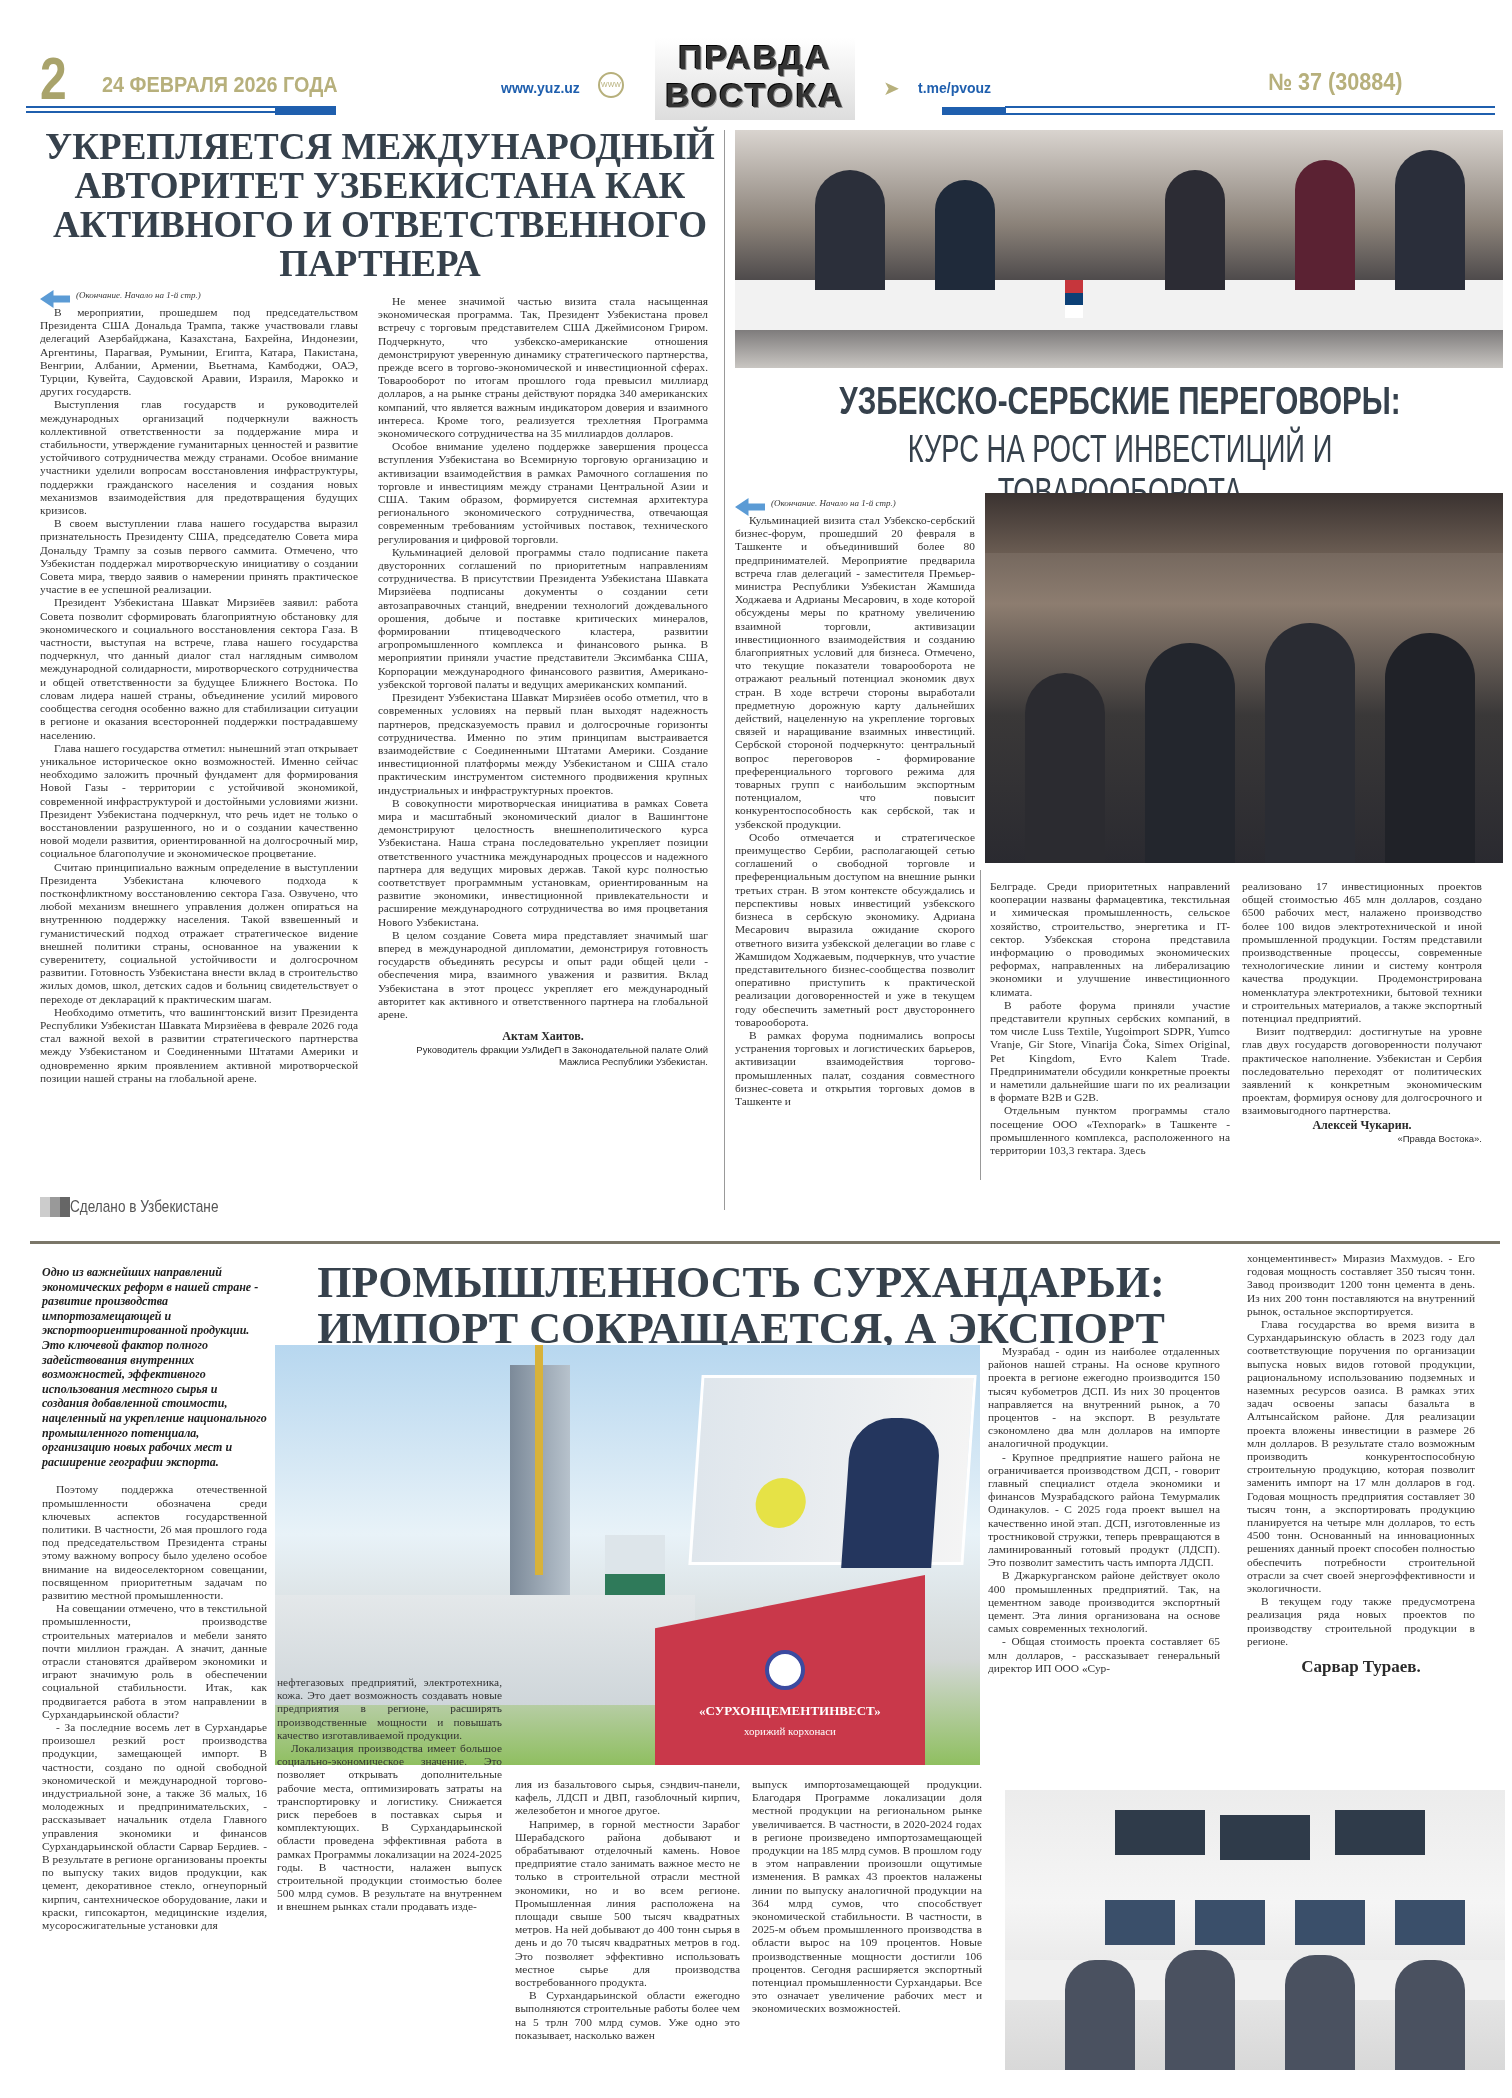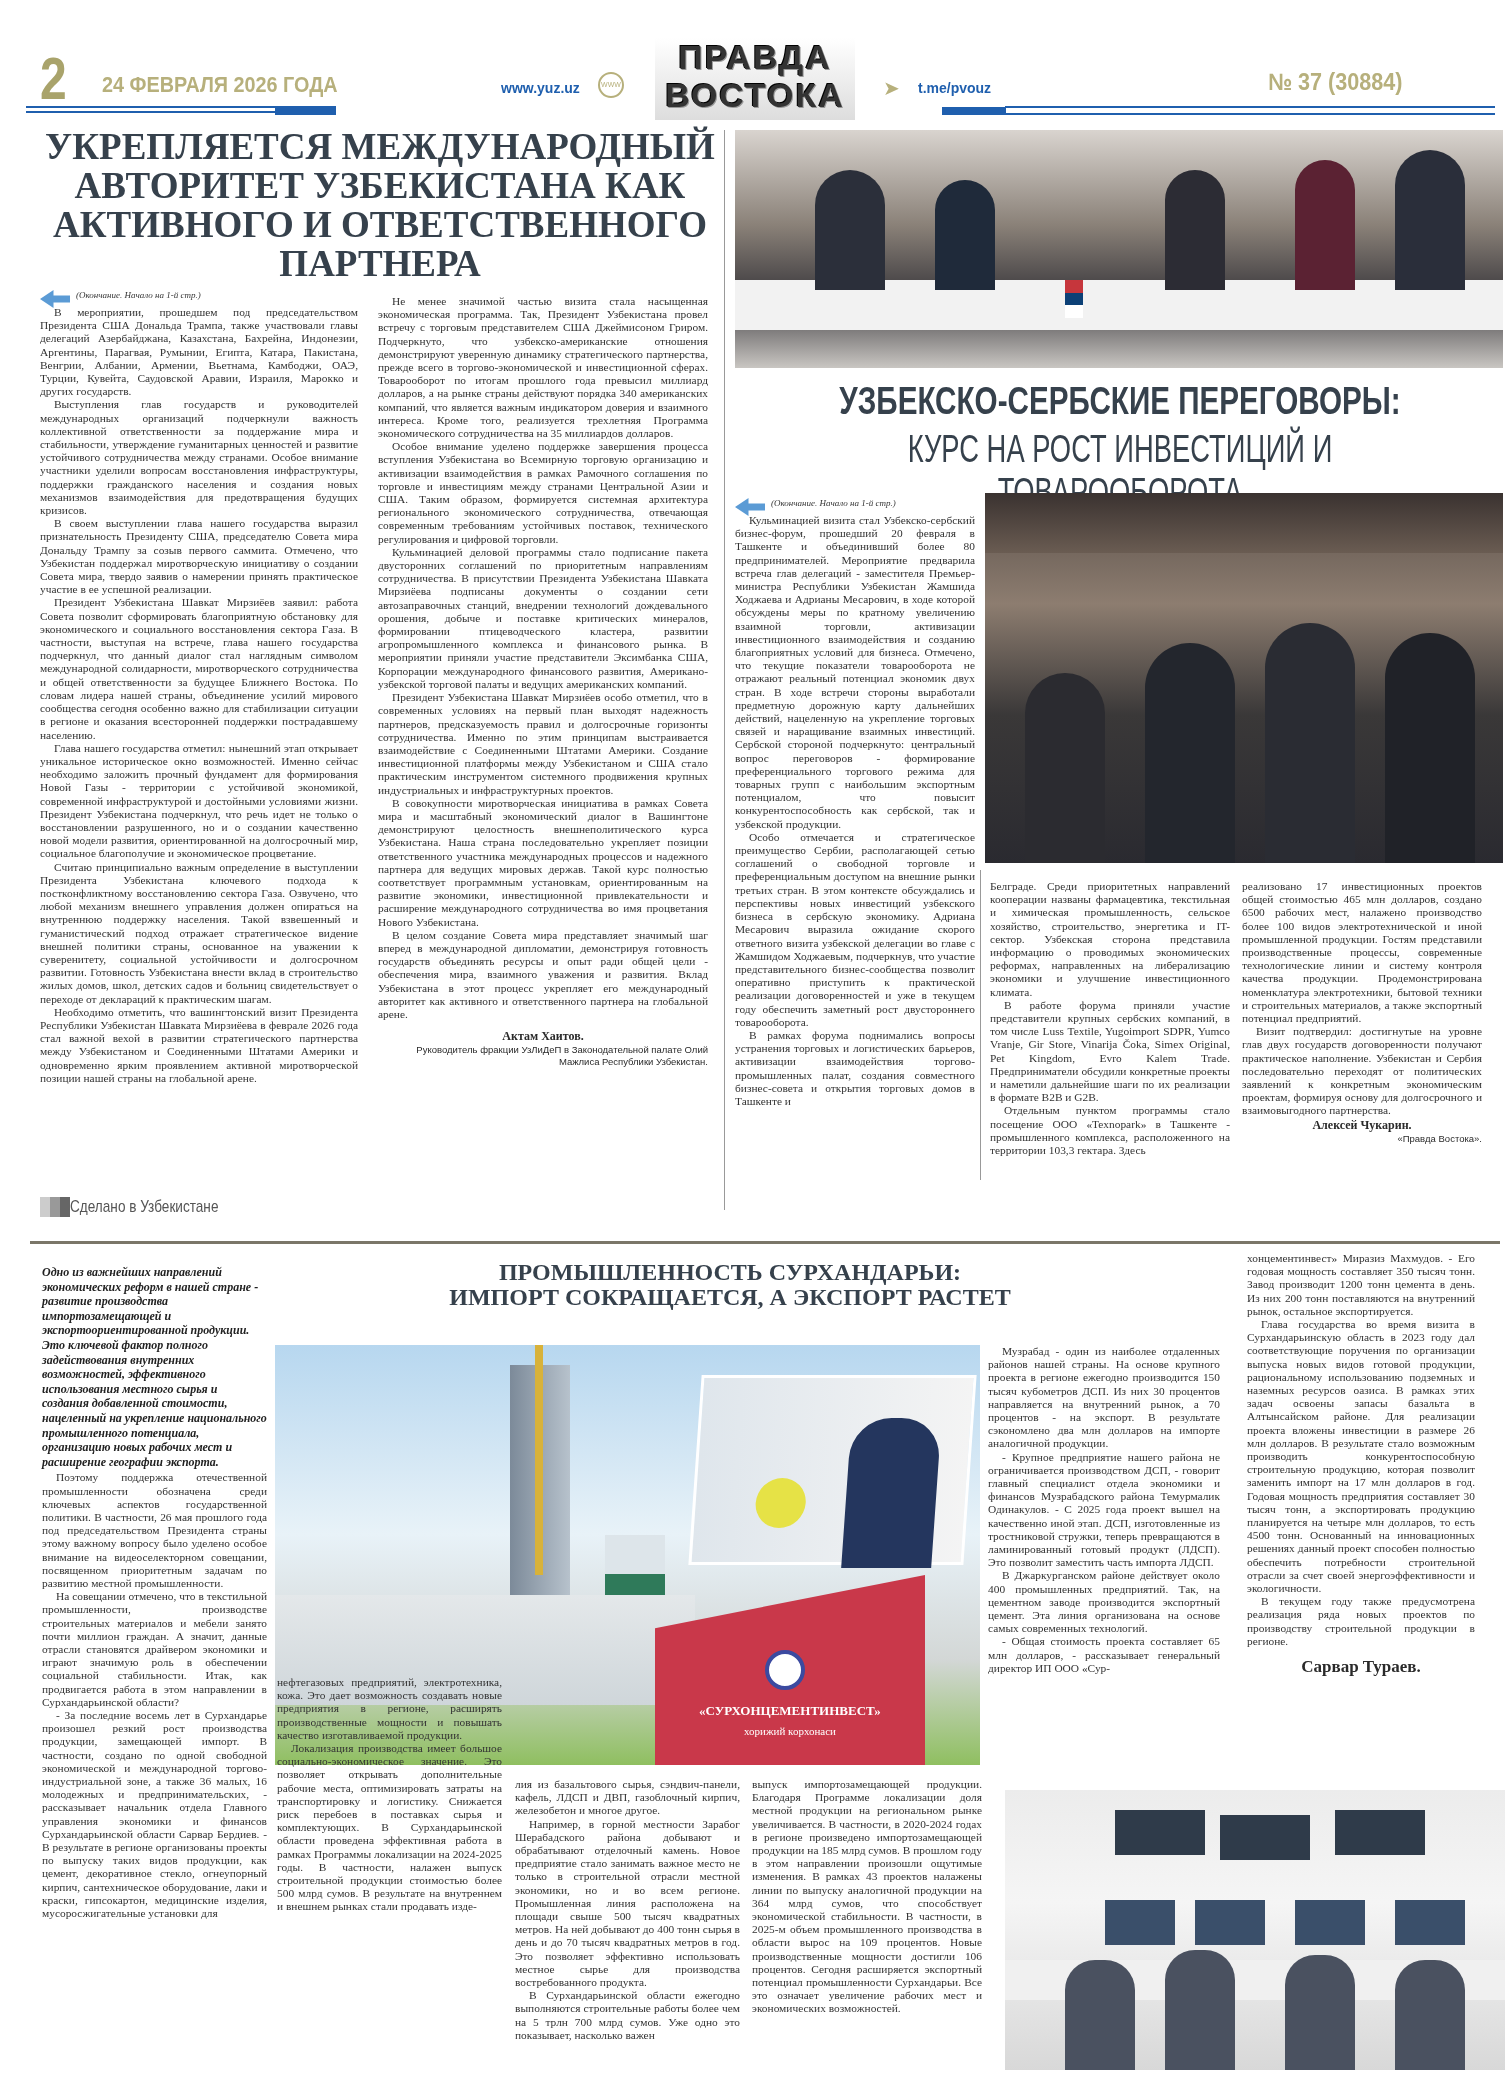--- a/index.html
+++ b/index.html
@@ -14,21 +14,21 @@
 .globe{left:598px;top:72px;width:26px;height:26px;border:2px solid #b7b07c;border-radius:50%;font-size:7px;color:#b7b07c;text-align:center;line-height:22px;font-family:"Liberation Sans",sans-serif}
 .logo{left:655px;top:38px;width:200px;height:82px;font-family:"Liberation Sans",sans-serif;font-weight:bold;font-size:34px;line-height:38px;letter-spacing:2px;color:#333;text-shadow:1px 1px 0 #999,-1px -1px 0 #000;text-align:center;background:linear-gradient(#fff,#ddd);}
 .tg{left:883px;top:76px;font-size:20px;color:#b7b07c}
 .tglink{left:918px;top:80px;font-family:"Liberation Sans",sans-serif;font-weight:bold;font-size:14px;color:#1f5fae}
 .issue{left:1268px;top:68px;font-family:"Liberation Sans",sans-serif;font-weight:bold;font-size:24px;color:#b7b07c;transform:scaleX(.9);transform-origin:left}
 
 .h1{font-family:"Liberation Serif",serif;font-weight:bold;color:#36414c;text-align:center;text-transform:uppercase;line-height:1.05}
 .h1-main{left:40px;top:128px;width:680px;font-size:37px}
 .h2a{left:735px;top:380px;width:770px;font-family:"Liberation Sans",sans-serif;font-weight:bold;font-size:38px;color:#36414c;text-align:center;transform:scaleX(.78);transform-origin:center}
 .h2b{left:735px;top:428px;width:770px;font-family:"Liberation Sans",sans-serif;font-size:38px;color:#36414c;text-align:center;transform:scaleX(.72);transform-origin:center}
-.h3{left:280px;top:1260px;width:900px;font-size:24px}
+.h3{left:291px;top:1260px;width:900px;font-size:44px}
 
 .col{font-size:11.4px;line-height:13.2px;text-align:justify;color:#333}
 .col p{text-indent:14px}
 .cont{font-size:9px;font-style:italic;line-height:10px;color:#333;padding-left:36px;position:relative;margin-bottom:6px}
 .cont .arrow{position:absolute;left:0;top:0;width:30px;height:18px;background:#5b9bd5;clip-path:polygon(0 50%,45% 0,45% 30%,100% 30%,100% 70%,45% 70%,45% 100%)}
 .vline{width:1px;background:#999}
 .sig{font-weight:bold;text-align:center}
 .sig-sub{font-family:"Liberation Sans",sans-serif;font-weight:normal;font-size:9.5px;text-align:right;line-height:12px}
 .rubric{left:40px;top:1197px;height:26px;display:flex;gap:0}
 .rubric .bar{width:10px;height:20px}
@@ -140,21 +140,21 @@
   <span class="bar" style="background:#999"></span>
   <span class="bar" style="background:#666"></span>
   <span class="t">Сделано в Узбекистане</span>
 </div>
 <div class="abs h1 h3">
   <div>Промышленность Сурхандарьи:</div>
   <div>импорт сокращается, а экспорт растет</div>
 </div>
 <div class="abs" style="left:42px;top:1265px;width:225px">
   <div class="lead">Одно из важнейших направлений экономических реформ в нашей стране - развитие производства импортозамещающей и экспортоориентированной продукции. Это ключевой фактор полного задействования внутренних возможностей, эффективного использования местного сырья и создания добавленной стоимости, нацеленный на укрепление национального промышленного потенциала, организацию новых рабочих мест и расширение географии экспорта.</div>
-  <div class="col" style="margin-top:2px">
+  <div class="col" style="margin-top:14px">
     <p>Поэтому поддержка отечественной промышленности обозначена среди ключевых аспектов государственной политики. В частности, 26 мая прошлого года под председательством Президента страны этому важному вопросу было уделено особое внимание на видеоселекторном совещании, посвященном приоритетным задачам по развитию местной промышленности.</p>
     <p>На совещании отмечено, что в текстильной промышленности, производстве строительных материалов и мебели занято почти миллион граждан. А значит, данные отрасли становятся драйвером экономики и играют значимую роль в обеспечении социальной стабильности. Итак, как продвигается работа в этом направлении в Сурхандарьинской области?</p>
     <p>- За последние восемь лет в Сурхандарье произошел резкий рост производства продукции, замещающей импорт. В частности, создано по одной свободной экономической и международной торгово-индустриальной зоне, а также 36 малых, 16 молодежных и предпринимательских, - рассказывает начальник отдела Главного управления экономики и финансов Сурхандарьинской области Сарвар Бердиев. - В результате в регионе организованы проекты по выпуску таких видов продукции, как цемент, декоративное стекло, огнеупорный кирпич, сантехническое оборудование, лаки и краски, гипсокартон, медицинские изделия, мусоросжигательные установки для</p>
   </div>
 </div>
 <div class="abs photo ph-plant">
   <div class="shape" style="left:235px;top:20px;width:60px;height:330px;background:linear-gradient(90deg,#7c8a99,#b7c2cc)"></div>
   <div class="shape" style="left:260px;top:0;width:8px;height:230px;background:#d8b23a"></div>
   <div class="shape" style="left:330px;top:190px;width:60px;height:110px;background:linear-gradient(#dde5ea 35%,#2f7a5a 35%,#2f7a5a 60%,#dde5ea 60%)"></div>
   <div class="shape" style="left:0;top:250px;width:420px;height:110px;background:linear-gradient(#e4e8ea,#cfd6da)"></div>

